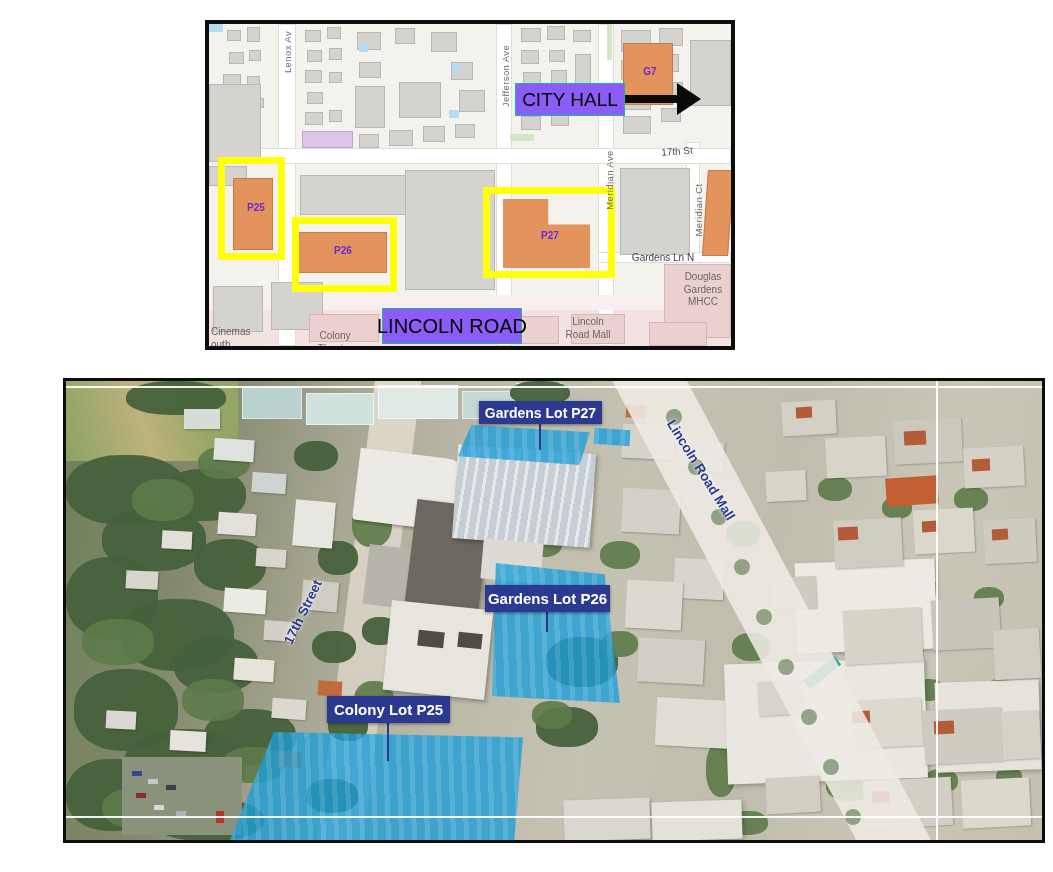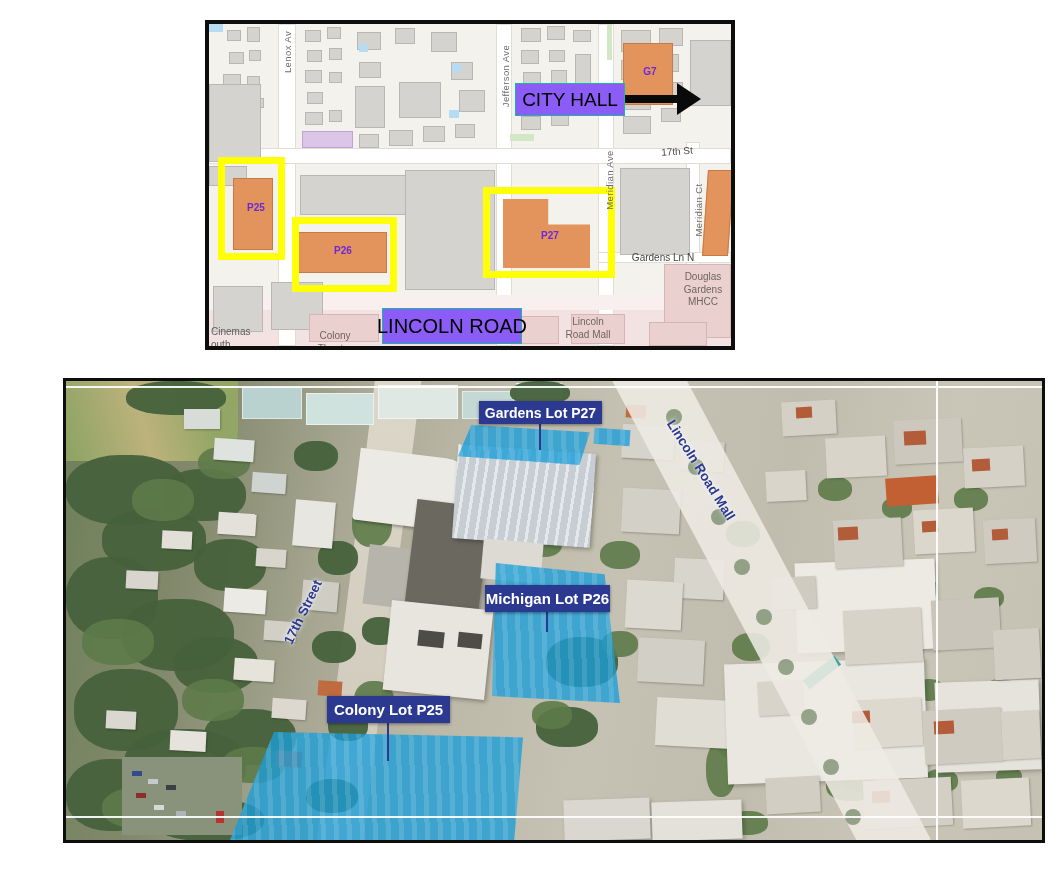--- a/index.html
+++ b/index.html
@@ -348,18 +348,18 @@
     <div class="wline" style="left:0;top:5px;width:976px;height:2px;"></div>
     <div class="wline" style="left:0;top:435px;width:976px;height:2px;"></div>
     <div class="wline" style="left:870px;top:0;width:2px;height:459px;"></div>
 
     <div class="streettxt" style="left:237px;top:231px;transform:translate(-50%,-50%) rotate(-64deg);">17th Street</div>
     <div class="streettxt" style="left:635px;top:89px;transform:translate(-50%,-50%) rotate(58deg);">Lincoln Road Mall</div>
 
     <div class="leader" style="left:473px;top:43px;height:26px;"></div>
     <div class="lotlabel" style="left:413px;top:20px;width:123px;height:23px;font-size:14px;">Gardens Lot P27</div>
     <div class="leader" style="left:480px;top:231px;height:20px;"></div>
-    <div class="lotlabel" style="left:419px;top:204px;width:125px;height:27px;">Michigan Lot P26</div>
+    <div class="lotlabel" style="left:419px;top:204px;width:125px;height:27px;">Gardens Lot P26</div>
     <div class="leader" style="left:321px;top:342px;height:38px;"></div>
     <div class="lotlabel" style="left:261px;top:315px;width:123px;height:27px;">Colony Lot P25</div>
   </div>
 
 </div>
 
 </body></html>

